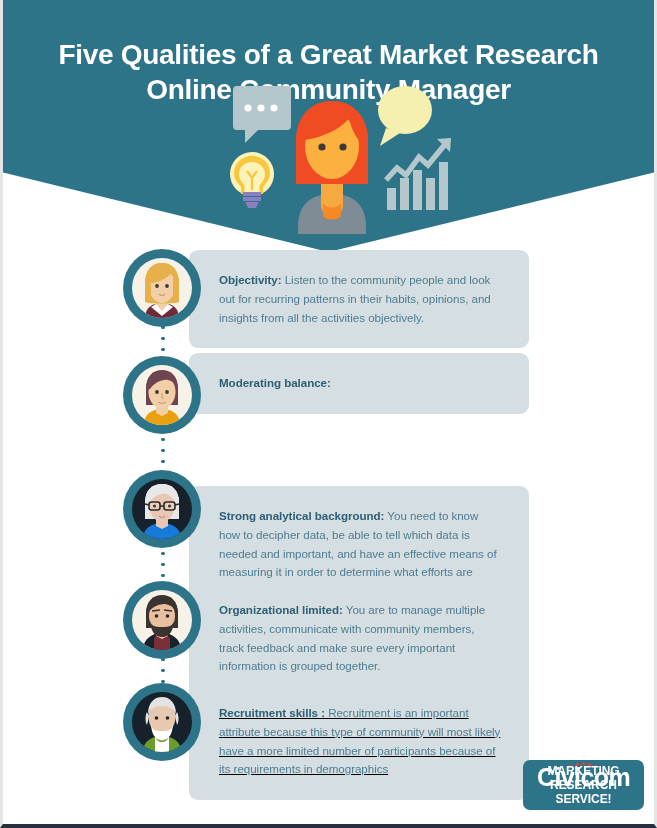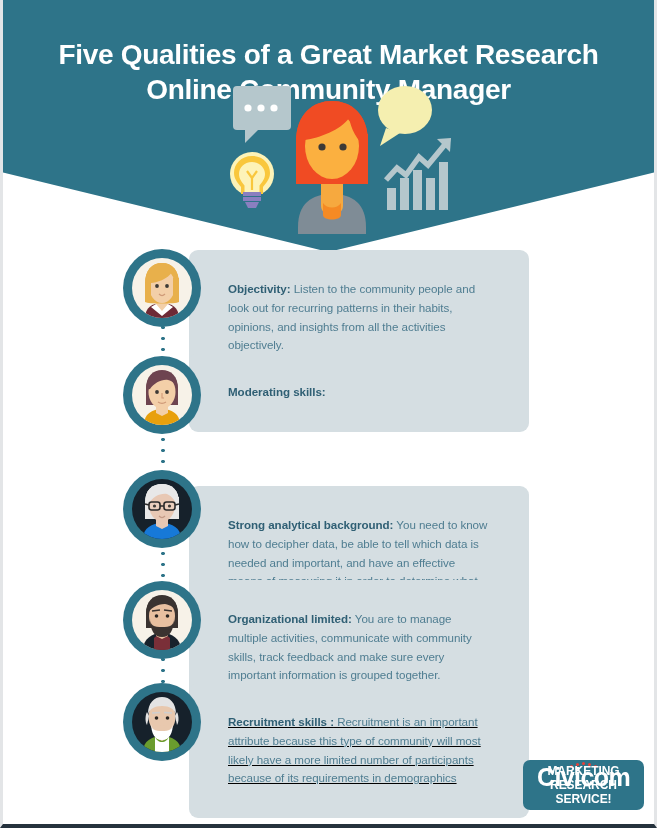--- a/index.html
+++ b/index.html
@@ -75,21 +75,21 @@
   }
   .card {
     position: absolute;
     left: 186px;
     background: #d5dee2;
     border-radius: 9px;
     box-sizing: border-box;
     padding: 13px 20px 13px 22px;
   }
   .card p {
-    margin: 17px;
+    margin: 8px;
     color: #4f7d91;
     font-size: 11.6px;
     line-height: 1.62;
     letter-spacing: -0.05px;
   }
   .card p b {
     color: #2f5f74;
     font-weight: bold;
   }
   .avatar {
@@ -238,21 +238,21 @@
           <circle cx="25" cy="28" r="1.9" fill="#3d3a36"></circle>
           <circle cx="35" cy="28" r="1.9" fill="#3d3a36"></circle>
           <path d="M27 36 C29 38 31 38 33 36" stroke="#cf9a78" stroke-width="1.2" fill="none"></path>
         </svg>
       </div>
     </div>
   </div>
 
   <div class="row" style="top:0;">
     <div class="card" style="top:353px;width:340px;">
-      <p><b>Moderating skills:</b><br></p>
+      <p><b>Moderating balance:</b><br></p>
     </div>
     <div class="avatar" style="top:356px;">
       <div class="inner">
         <svg width="60" height="60" viewBox="0 0 60 60" xmlns="http://www.w3.org/2000/svg">
           <rect width="60" height="60" fill="#f7f2e8"></rect>
           <path d="M12 60 C12 49 20 44 30 44 C40 44 48 49 48 60 Z" fill="#e8a00c"></path>
           <path d="M24 38 L36 38 L36 48 L30 51 L24 48 Z" fill="#f3cfa8"></path>
           <path d="M14 24 C14 11 21 5 30 5 C39 5 46 11 46 24 L46 40 L14 40 Z" fill="#6e4450"></path>
           <ellipse cx="30" cy="27" rx="13.5" ry="16.5" fill="#f3cfa8"></ellipse>
           <path d="M14 25 C14 12 21 6 30 6 C39 6 46 12 46 25 C44 20 41 16 36 15 C30 14 22 18 18 24 Z" fill="#6e4450"></path>
@@ -289,21 +289,21 @@
           <circle cx="22.5" cy="27" r="1.6" fill="#3d3a36"></circle>
           <circle cx="37.5" cy="27" r="1.6" fill="#3d3a36"></circle>
           <path d="M27 37 C29 39 31 39 33 37" stroke="#c49a86" stroke-width="1.2" fill="none"></path>
         </svg>
       </div>
     </div>
   </div>
 
   <div class="row" style="top:0;">
     <div class="card" style="top:580px;width:340px;">
-      <p><b>Organizational limited:</b><span> You are to manage multiple activities, communicate with community skills, track feedback and make sure every important information is grouped together.</span></p>
+      <p><b>Organizational limited:</b><span> You are to manage multiple activities, communicate with community members, track feedback and make sure every important information is grouped together.</span></p>
     </div>
     <div class="avatar" style="top:581px;">
       <div class="inner">
         <svg width="60" height="60" viewBox="0 0 60 60" xmlns="http://www.w3.org/2000/svg">
           <rect width="60" height="60" fill="#f7f2e8"></rect>
           <path d="M11 60 C11 49 20 43 30 43 C40 43 49 49 49 60 Z" fill="#18222c"></path>
           <path d="M22 48 C25 44 35 44 38 48 L38 60 L22 60 Z" fill="#7a2f38"></path>
           <path d="M24 36 L36 36 L36 46 L30 49 L24 46 Z" fill="#e8c0a0"></path>
           <path d="M14 24 C14 11 21 5 30 5 C39 5 46 11 46 24 L46 38 L14 38 Z" fill="#3a3330"></path>
           <ellipse cx="30" cy="26" rx="13" ry="16" fill="#e8c0a0"></ellipse>

